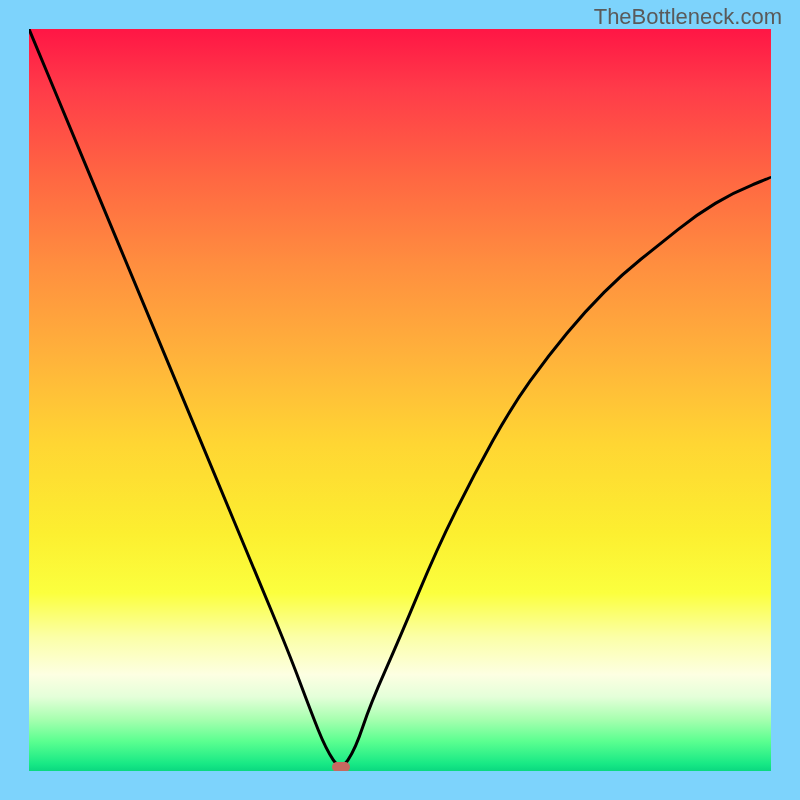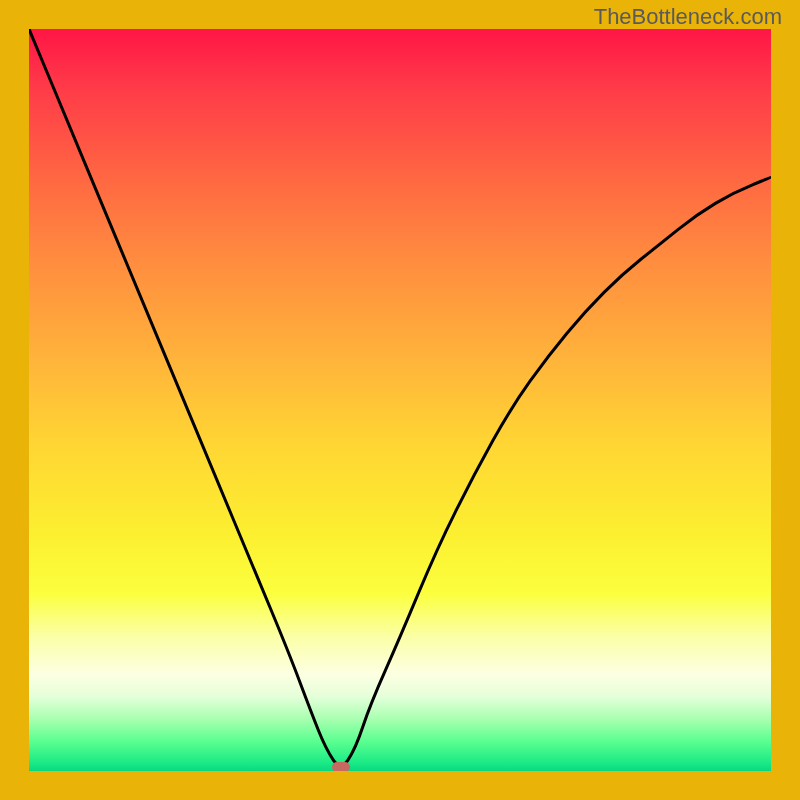--- a/index.html
+++ b/index.html
@@ -8,21 +8,21 @@
     width: 800px;
     height: 800px;
     background: #000;
     font-family: Arial, sans-serif;
     overflow: hidden;
   }
   .container {
     width: 800px;
     height: 800px;
     position: relative;
-    background: #eab308;
+    background: #7dd3fc;
   }
   .watermark {
     position: absolute;
     top: 4px;
     right: 18px;
     font-size: 22px;
     color: #5a5a5a;
     font-weight: 500;
     z-index: 10;
     letter-spacing: 0px;

